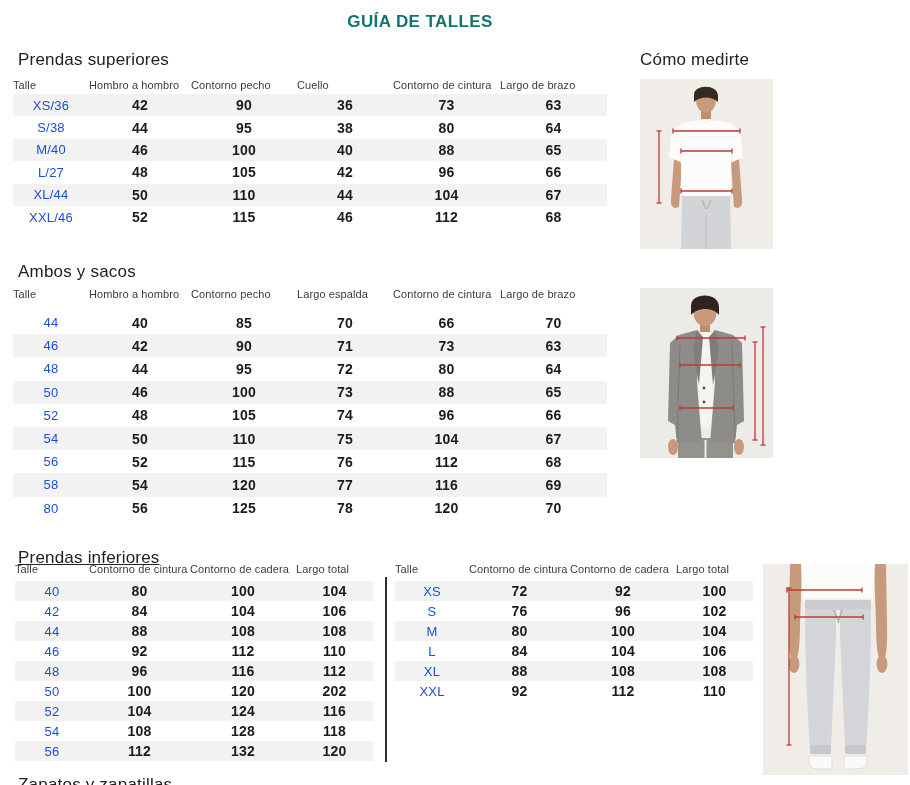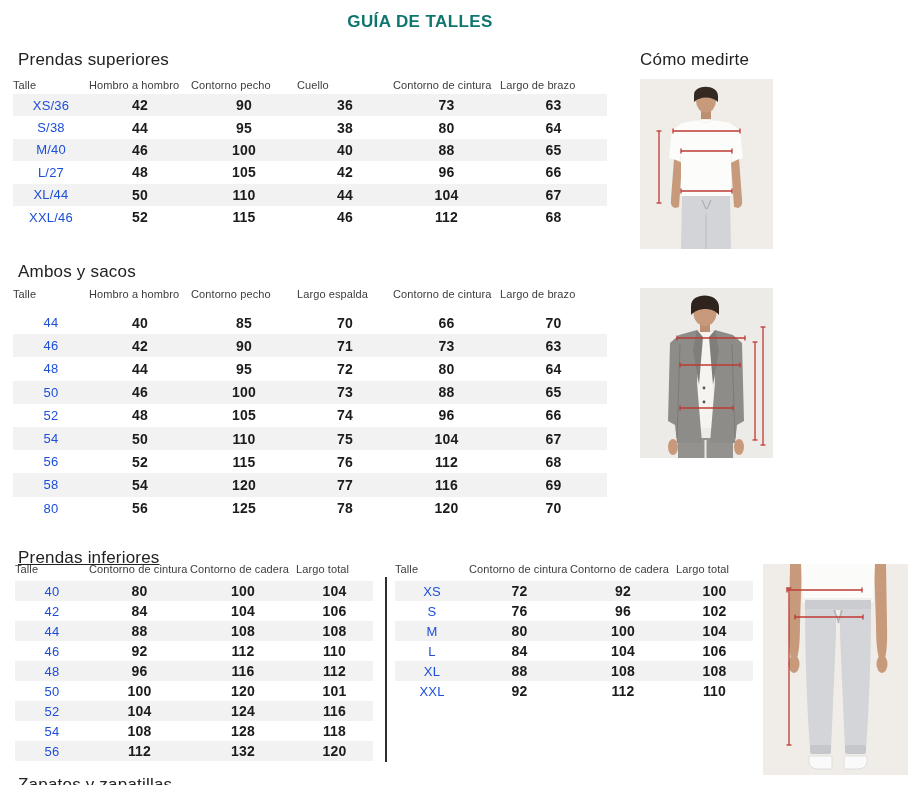--- a/index.html
+++ b/index.html
@@ -243,21 +243,21 @@
       <div class="tr stripe">
         <div class="td talle">48</div>
         <div class="td">96</div>
         <div class="td">116</div>
         <div class="td">112</div>
       </div>
       <div class="tr">
         <div class="td talle">50</div>
         <div class="td">100</div>
         <div class="td">120</div>
-        <div class="td">101</div>
+        <div class="td">202</div>
       </div>
       <div class="tr stripe">
         <div class="td talle">52</div>
         <div class="td">104</div>
         <div class="td">124</div>
         <div class="td">116</div>
       </div>
       <div class="tr">
         <div class="td talle">54</div>
         <div class="td">108</div>

